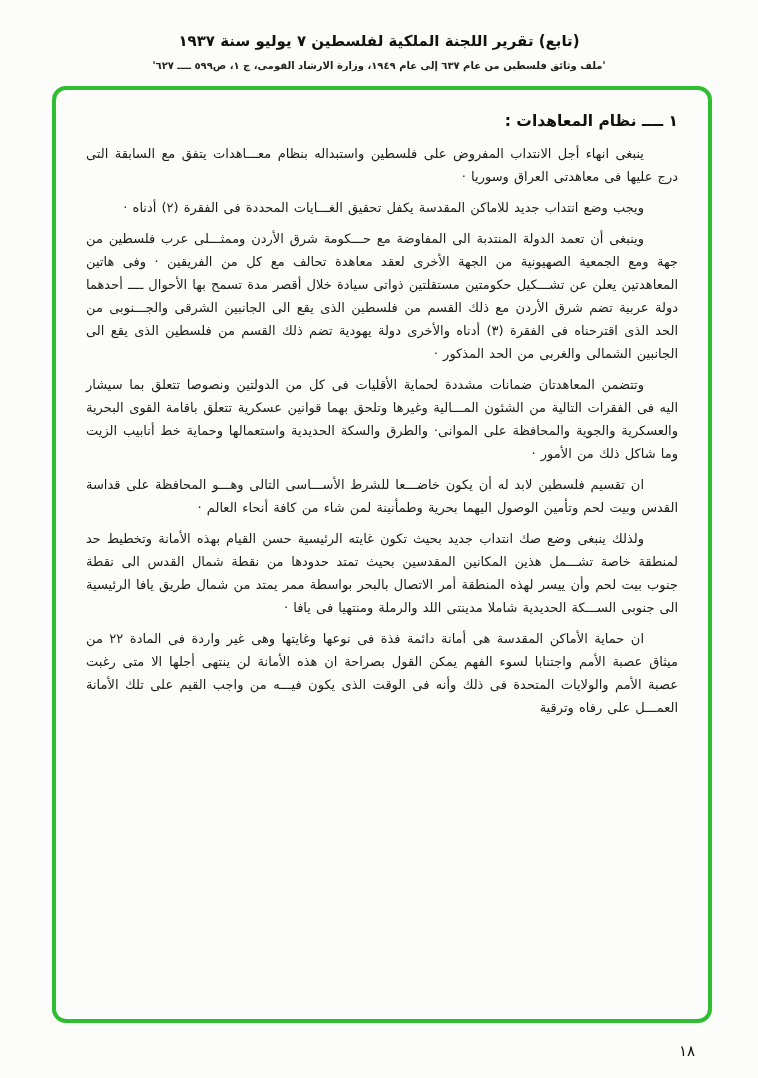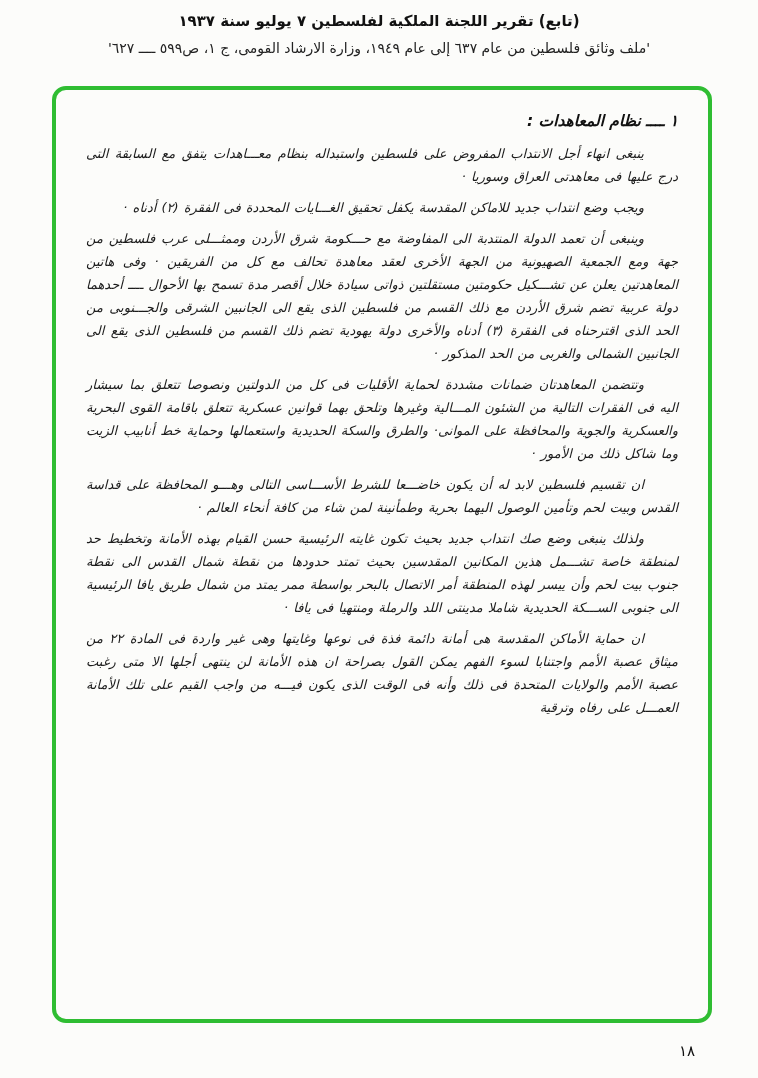--- a/index.html
+++ b/index.html
@@ -8,44 +8,44 @@
     background: #fcfcfa;
     color: #1b1b1b;
     font-family: "DejaVu Sans", sans-serif;
     direction: rtl;
     position: relative;
     overflow: hidden;
   }
   .header {
     text-align: center;
     padding-top: 12px;
+    margin-top: 20px;
   }
   .doc-title {
     font-size: 15px;
     font-weight: bold;
     color: #111;
   }
   .doc-source {
-    font-size: 14px;
-    font-weight: normal;
+    font-size: 10px;
+    font-weight: bold;
     margin-top: 10px;
     color: #222;
   }
   .green-box {
     position: absolute;
     top: 86px;
     left: 52px;
     width: 660px;
     height: 937px;
     border: 4px solid #2fbd32;
     border-radius: 14px;
     padding: 14px 30px 8px 30px;
     overflow: hidden;
     background: transparent;
-    font-style: italic;
   }
   .section-title {
     font-size: 15.5px;
     font-weight: bold;
     margin: 8px 0 12px 0;
     color: #111;
   }
   .section-title.second {
     margin-top: 16px;
   }

